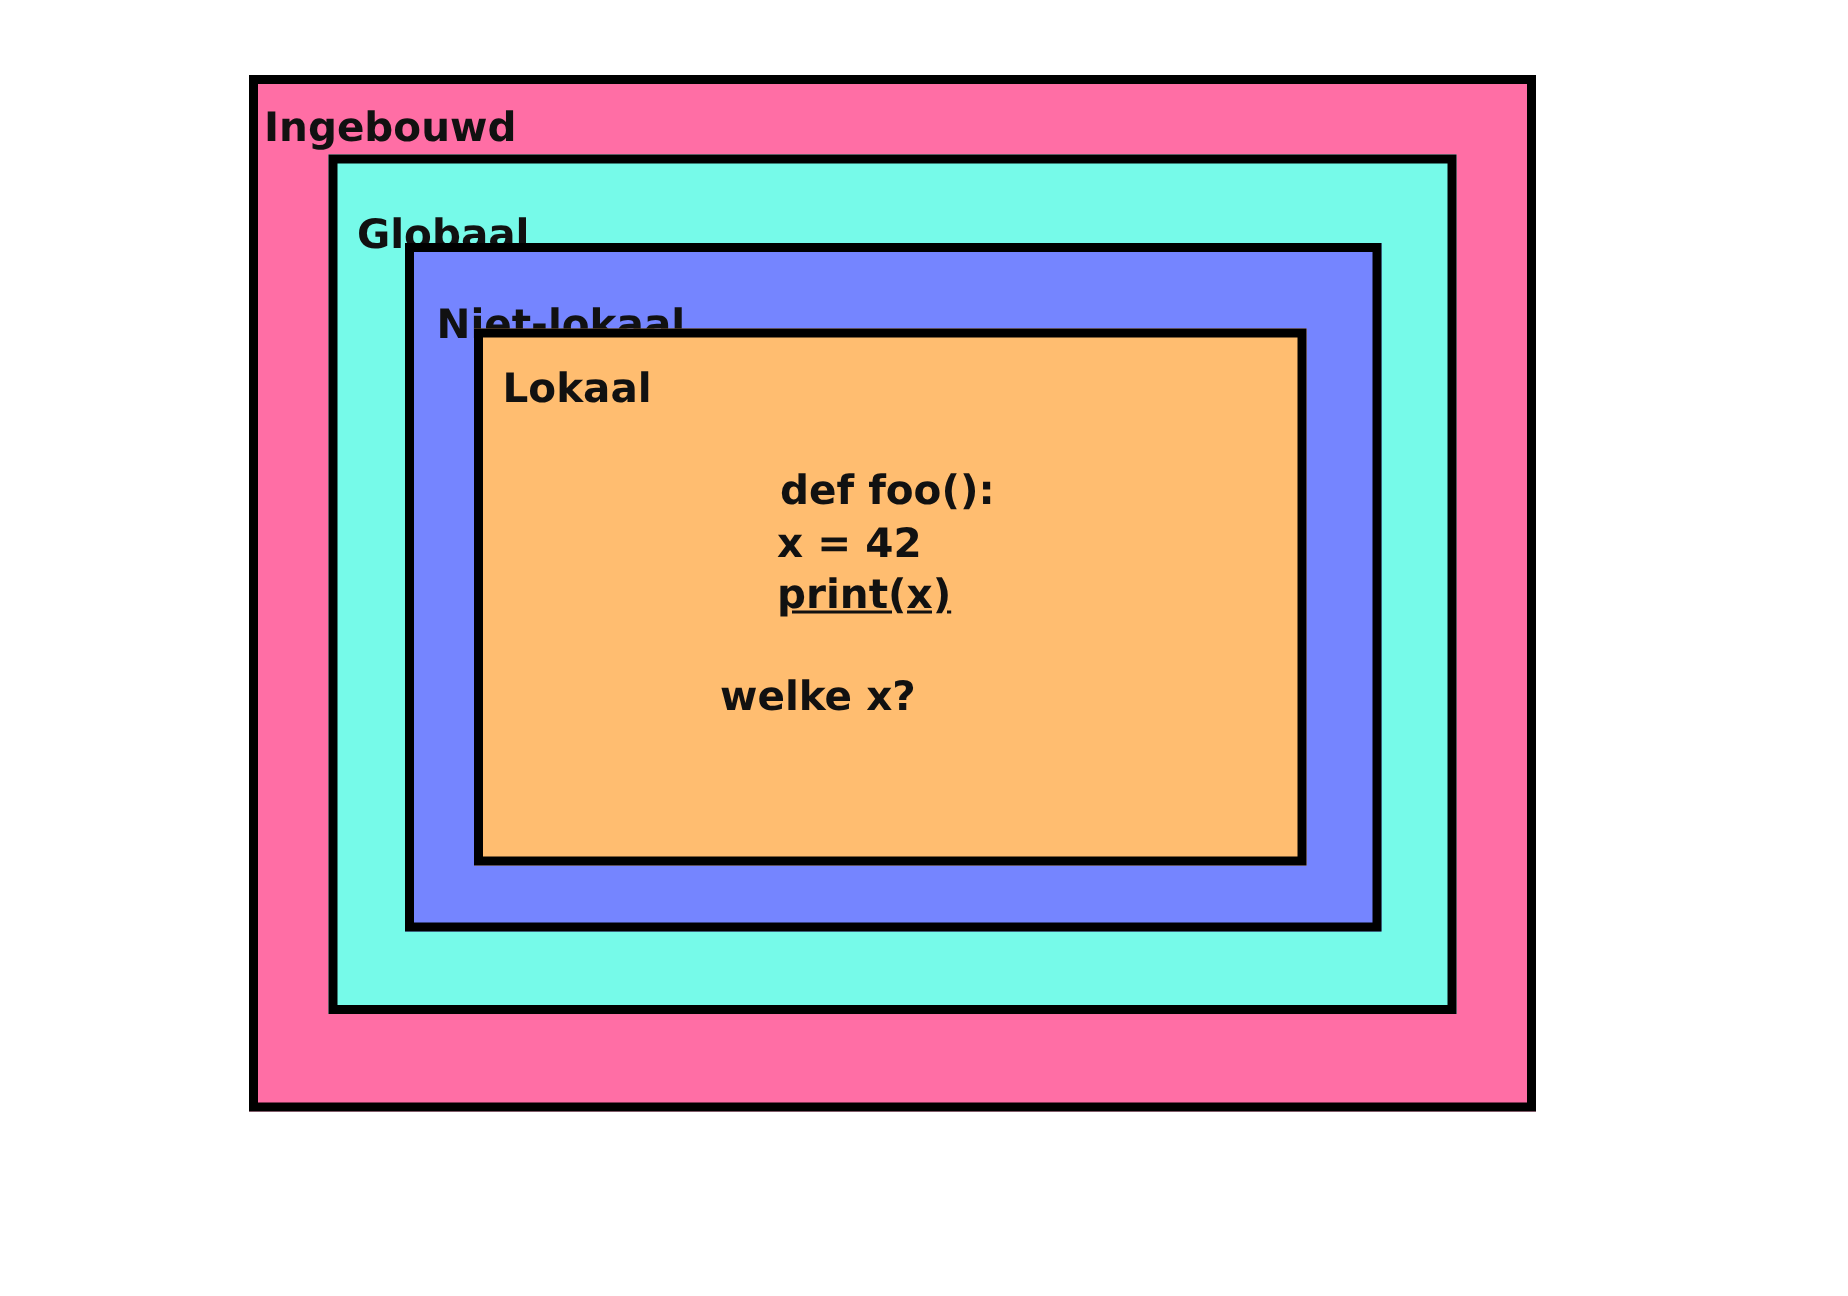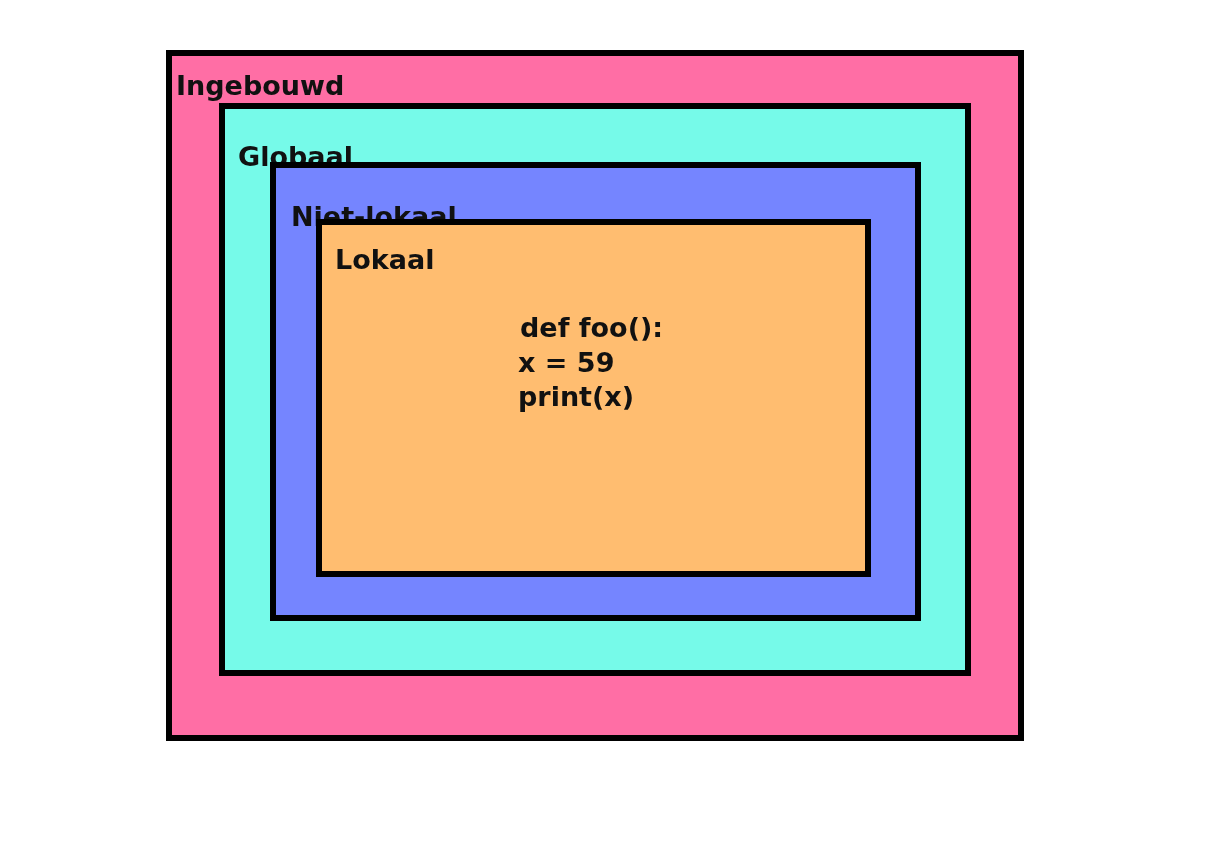--- a/index.html
+++ b/index.html
@@ -49,15 +49,16 @@
 </div>
 
 <div id="nonlocal" class="scope" style="background:#7585ff;">
   <span class="scope-label" style="left:15px; top:15px;margin-top:20px;">Niet-lokaal</span>
 </div>
 
 <div id="local" class="scope" style="background:#ffbd70;">
   <span class="scope-label" style="left:13px; top:21px;">Lokaal</span>
 
   <span class="code" style="left:158px; top:86px;margin-left:40px;">def foo():</span>
-  <span class="code" style="left:196px; top:121px;">x = 59</span>
-  <span class="code" style="left:196px; top:155px;">print(x)</span>
+  <span class="code" style="left:196px; top:121px;">x = 42</span>
+  <span class="code" style="left:196px; top:155px;text-decoration:underline;">print(x)</span>
+  <span class="code" style="left:158px; top:223px;">welke x?</span>
 </div>
 
 </body></html>

